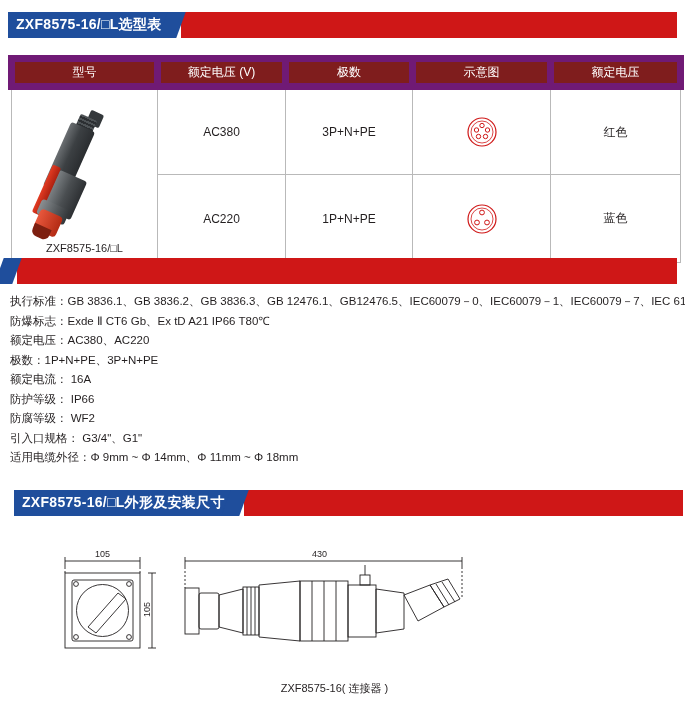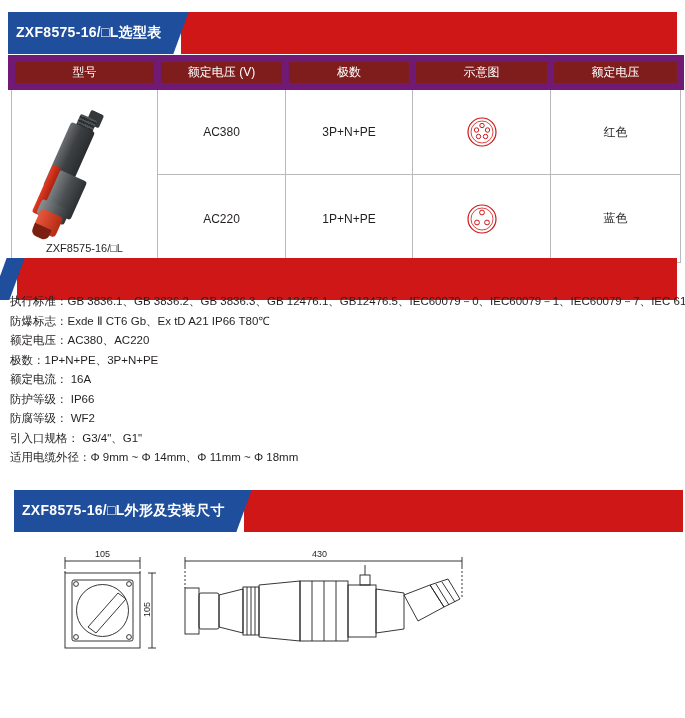--- a/index.html
+++ b/index.html
@@ -13,21 +13,21 @@
     position: relative;
     width: 685px;
     height: 718px;
     overflow: hidden;
     background: #ffffff;
   }
 
   
   .title-bar {
     position: absolute;
-    height: 42px;
+    height: 26px;
     display: flex;
     align-items: stretch;
   }
   .title-blue {
     background: #1f4e9c;
     color: #ffffff;
     font-size: 14px;
     font-weight: bold;
     display: flex;
     align-items: center;
@@ -358,15 +358,16 @@
         <line x1="462" y1="22" x2="462" y2="32"></line>
         <line x1="185" y1="32" x2="185" y2="53" stroke-dasharray="2,2"></line>
         <line x1="462" y1="32" x2="462" y2="62" stroke-dasharray="2,2"></line>
       </g>
       <g fill="#231f20" font-family="Liberation Sans, sans-serif" font-size="9">
         <text x="95" y="22">105</text>
         <text x="0" y="0" transform="translate(150,82) rotate(-90)">105</text>
         <text x="312" y="22">430</text>
       </g>
     </svg>
+    <div class="dim-caption">ZXF8575-16( 连接器 )</div>
   </div>
 
 </div>
 
 </body></html>

